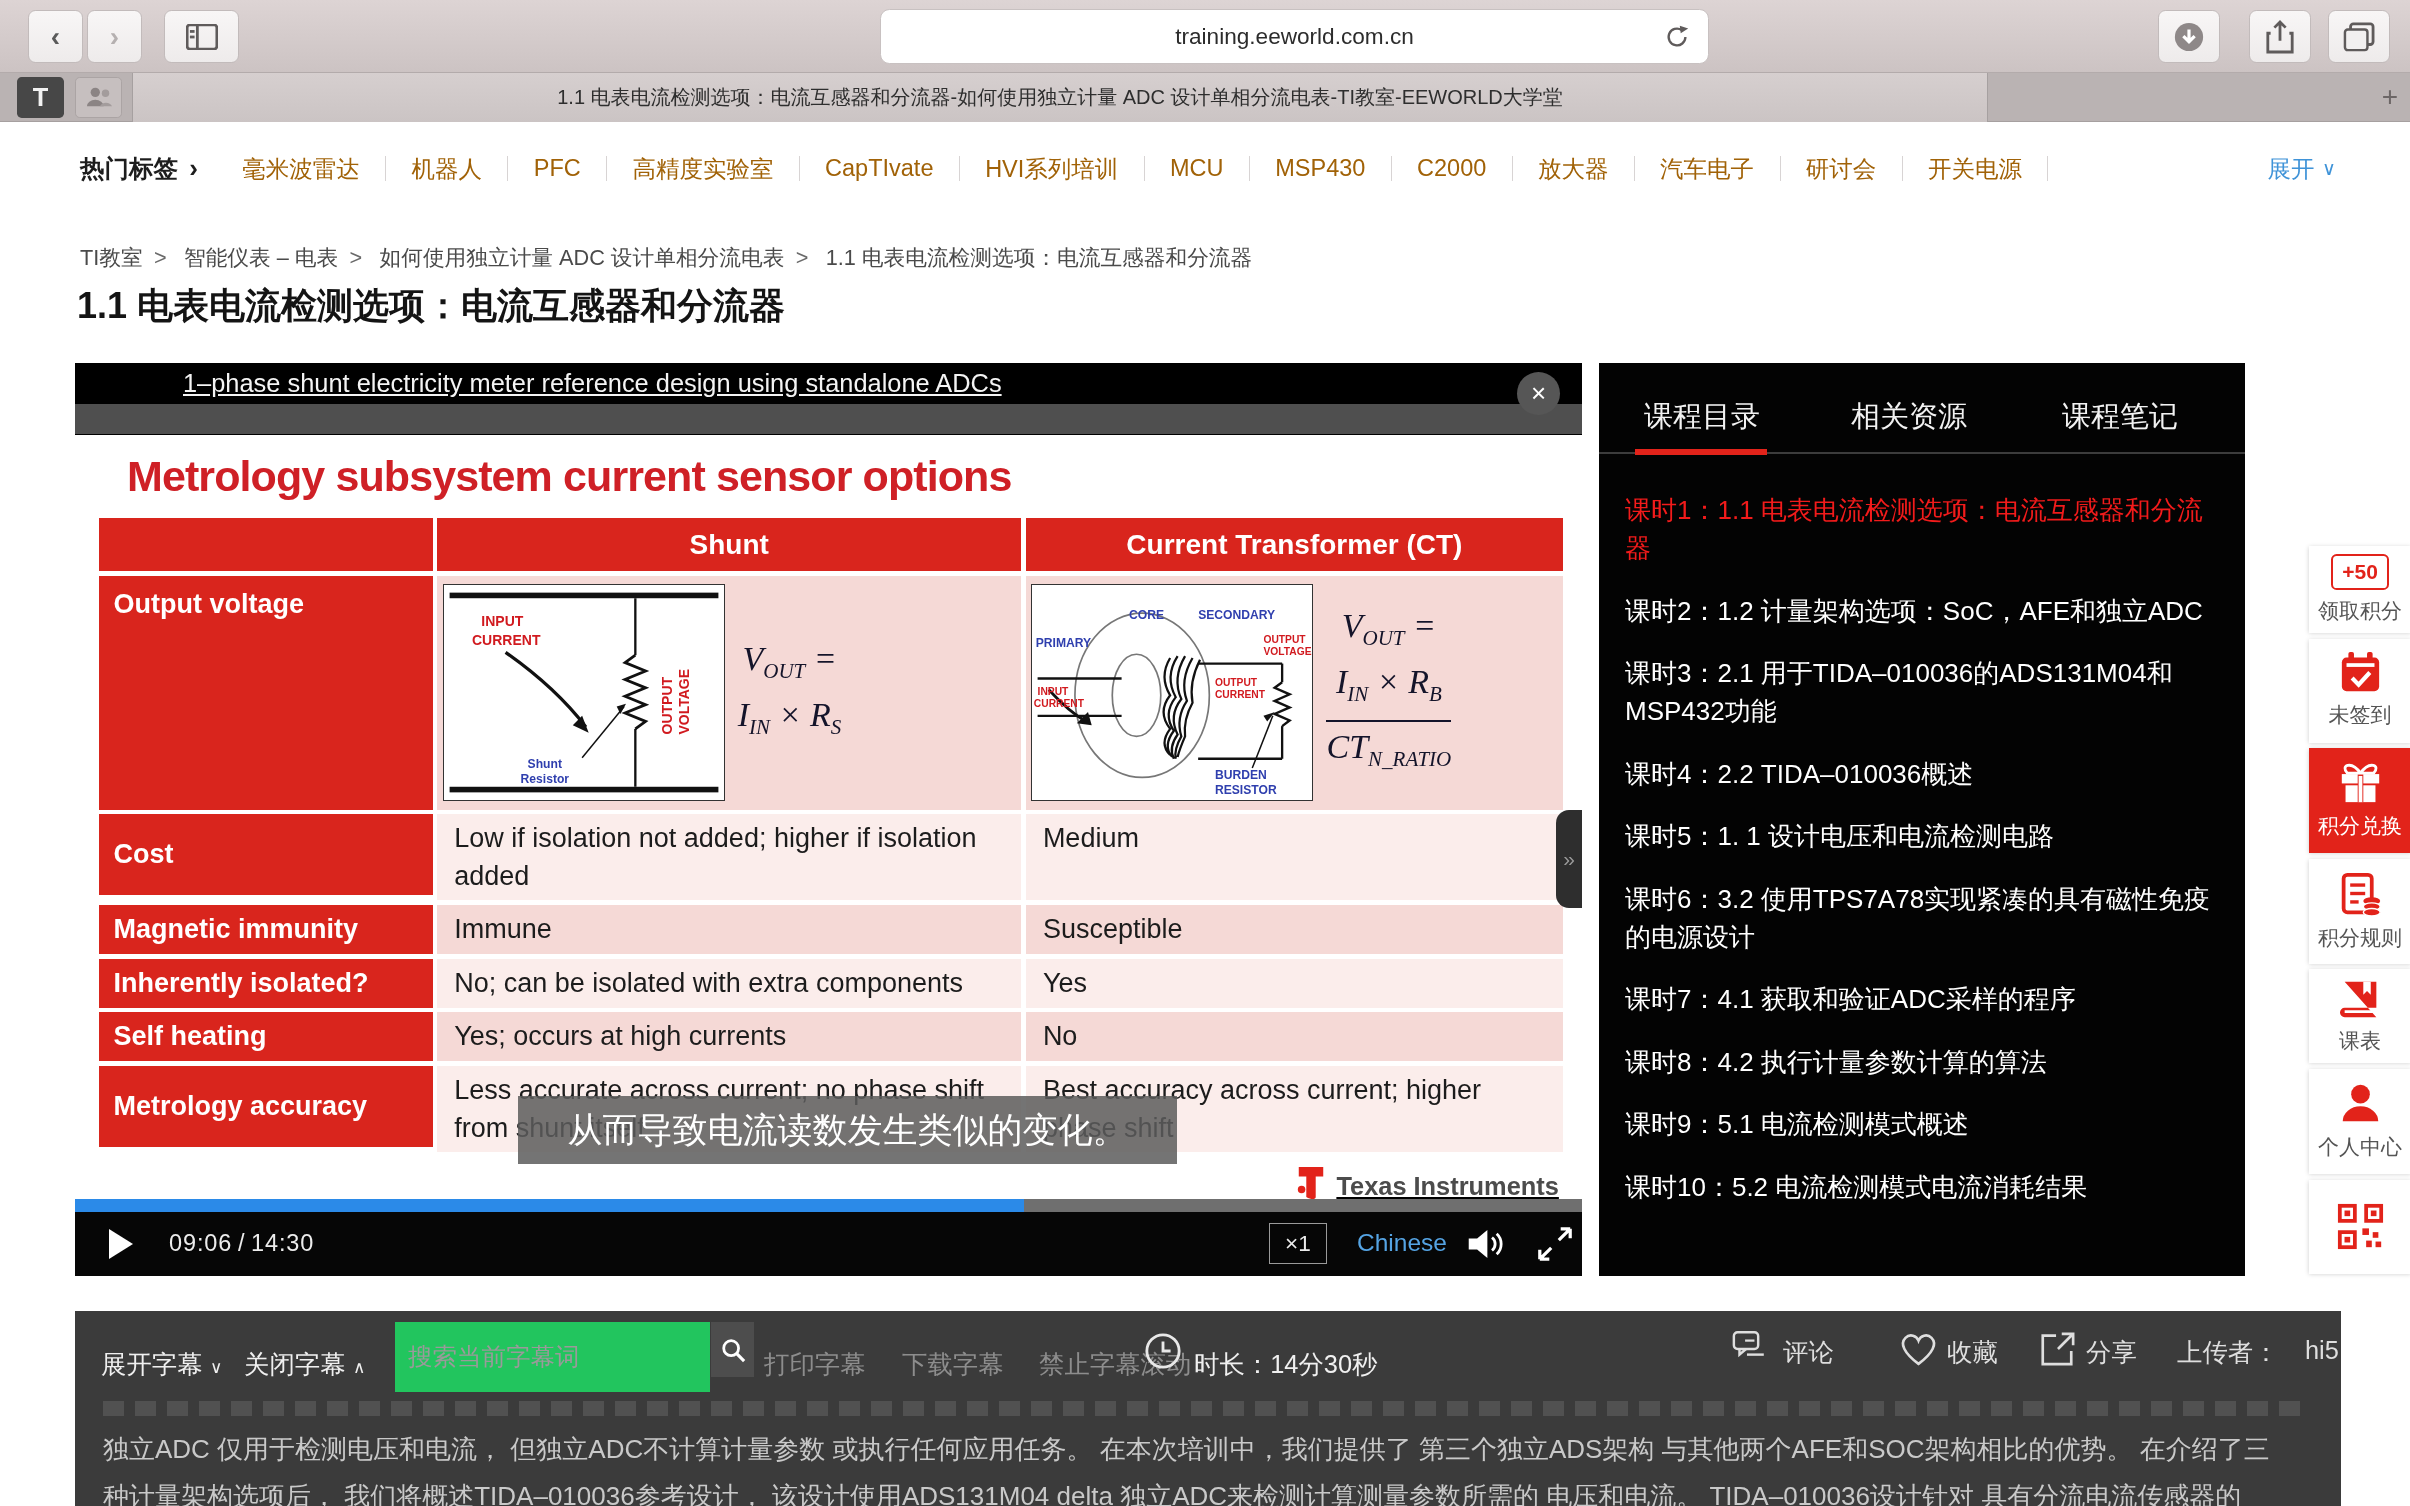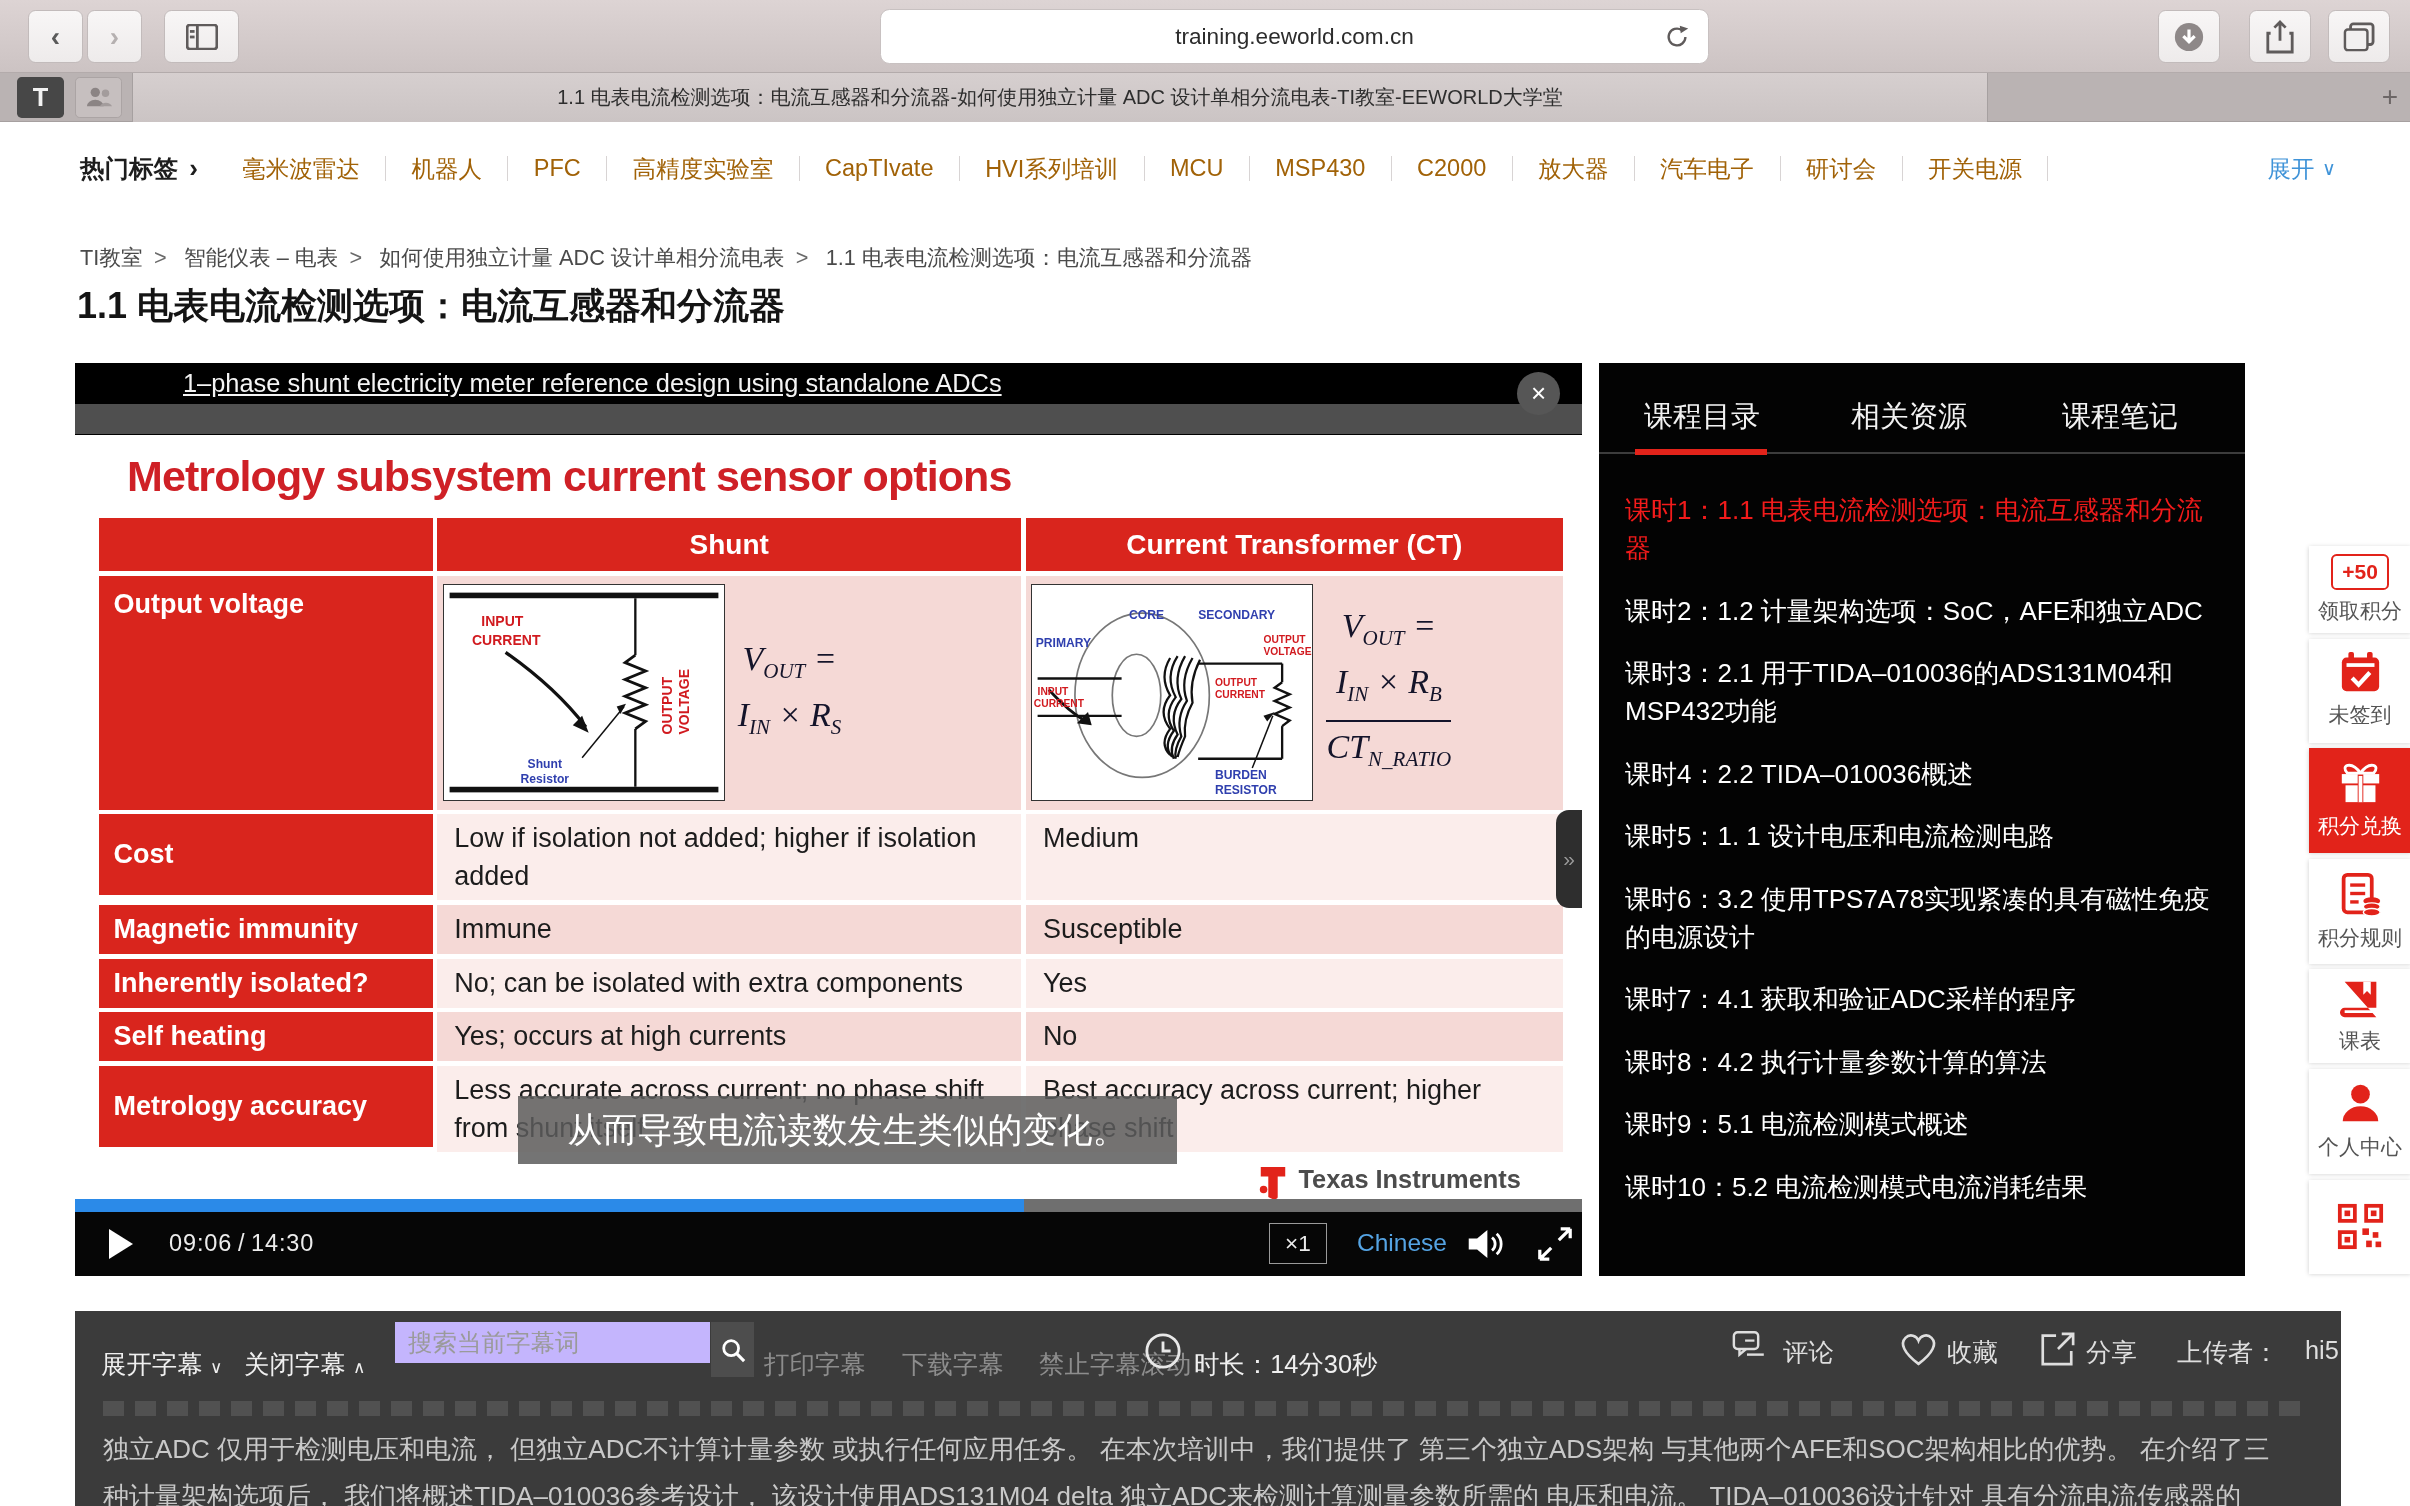--- a/index.html
+++ b/index.html
@@ -68,21 +68,21 @@
   .diagcell { display:flex; align-items:center; gap:13px; padding:7.5px 5.6px; }
   .diagbox { background:#fff; border:1.9px solid #333; flex:0 0 auto; }
   .formula { font-family:"Liberation Serif","DejaVu Serif",serif; font-style:italic; font-size:34px; color:#14142a; text-align:center; line-height:43px; }
   .formula sub { font-size:21px; }
   .frac-top { padding:0 5.6px 3.8px 5.6px; border-bottom:2.8px solid #14142a; }
   .frac-bot { padding-top:3.8px; }
   .dlab-red { fill:#d11a1f; font-weight:bold; font-size:15px; font-family:"Liberation Sans",sans-serif; }
   .dlab-red-s { fill:#d11a1f; font-weight:bold; font-size:11px; font-family:"Liberation Sans",sans-serif; }
   .dlab-blue { fill:#2f3fae; font-weight:bold; font-size:13px; font-family:"Liberation Sans",sans-serif; }
 
-  .ti-logo { position:absolute; left:1182px; top:730px; display:flex; align-items:flex-start; gap:9.4px; }
+  .ti-logo { position:absolute; left:1220px; top:730px; display:flex; align-items:flex-end; gap:9.4px;text-decoration:underline; }
   .ti-logo span { font-size:25.4px; font-weight:bold; color:#4c4c4c; white-space:nowrap; }
   .sub-overlay { position:absolute; left:443px; top:661px; width:659px; height:68px; background:rgba(92,92,92,.85);
     color:#fff; font-size:35px; display:flex; align-items:center; justify-content:center; white-space:nowrap; }
 
   .progress { position:absolute; left:0; top:836px; width:1507px; height:13px; background:#6f6f6f; }
   .played { position:absolute; left:0; top:0; height:13px; width:63%; background:#2b8ae8; }
   .controls { position:absolute; left:0; top:849px; width:1507px; height:64px; background:#060606; }
   .play-tri { position:absolute; left:34px; top:17px; width:0; height:0;
     border-left:24.5px solid #fff; border-top:15px solid transparent; border-bottom:15px solid transparent; }
   .timetext { position:absolute; left:94px; top:18px; font-size:23.5px; color:#ececec; letter-spacing:0.9px; }
@@ -111,21 +111,21 @@
   .rail-card span { font-size:21px; color:#555; }
   .rail-card.active { background:#e2231a; }
   .rail-card.active span { color:#fff; }
   .plus50 { width:58px; height:36px; border:2.8px solid #e2231a; border-radius:5.6px; color:#e2231a;
     font-size:21px; font-weight:bold; display:flex; align-items:center; justify-content:center; }
 
   
   .bottom-block { position:absolute; left:75px; top:1311px; width:2266px; height:196px; background:#3b3b3b; }
   .sb-item { position:absolute; top:24.5px; font-size:25.4px; color:#f0f0f0; white-space:nowrap;margin-top:12px; }
   .sb-caret { font-size:17px; padding-left:7.5px; }
-  .sb-input { position:absolute; left:320px; top:11.3px; width:315px; height:41px; background:#c4b5fd; border:none;
+  .sb-input { position:absolute; left:320px; top:11.3px; width:315px; height:70px; background:#22c55e; border:none;
     font-size:24.5px; padding:0 13px; color:#333; }
   .sb-input::placeholder { color:#9a9a9a; }
   .sb-mag { position:absolute; left:636px; top:11.3px; width:43px; height:55px; background:#4d4d4d;
     display:flex; align-items:center; justify-content:center; }
   .sb-muted { color:#8d8d8d; }
   .clock-ic { position:absolute; left:1069px; top:21px; }
   .social-ic { position:absolute; top:19px; }
   .soc-label { position:absolute; top:24.5px; font-size:25.4px; color:#dedede; white-space:nowrap; }
   .transcript-dim { position:absolute; left:28px; top:90px; width:2203px; height:15px; overflow:hidden; opacity:.35; }
   .transcript-dim .bar { width:100%; height:28px; background:repeating-linear-gradient(90deg,#7a7a7a 0 21px,#3b3b3b 21px 32px); }

